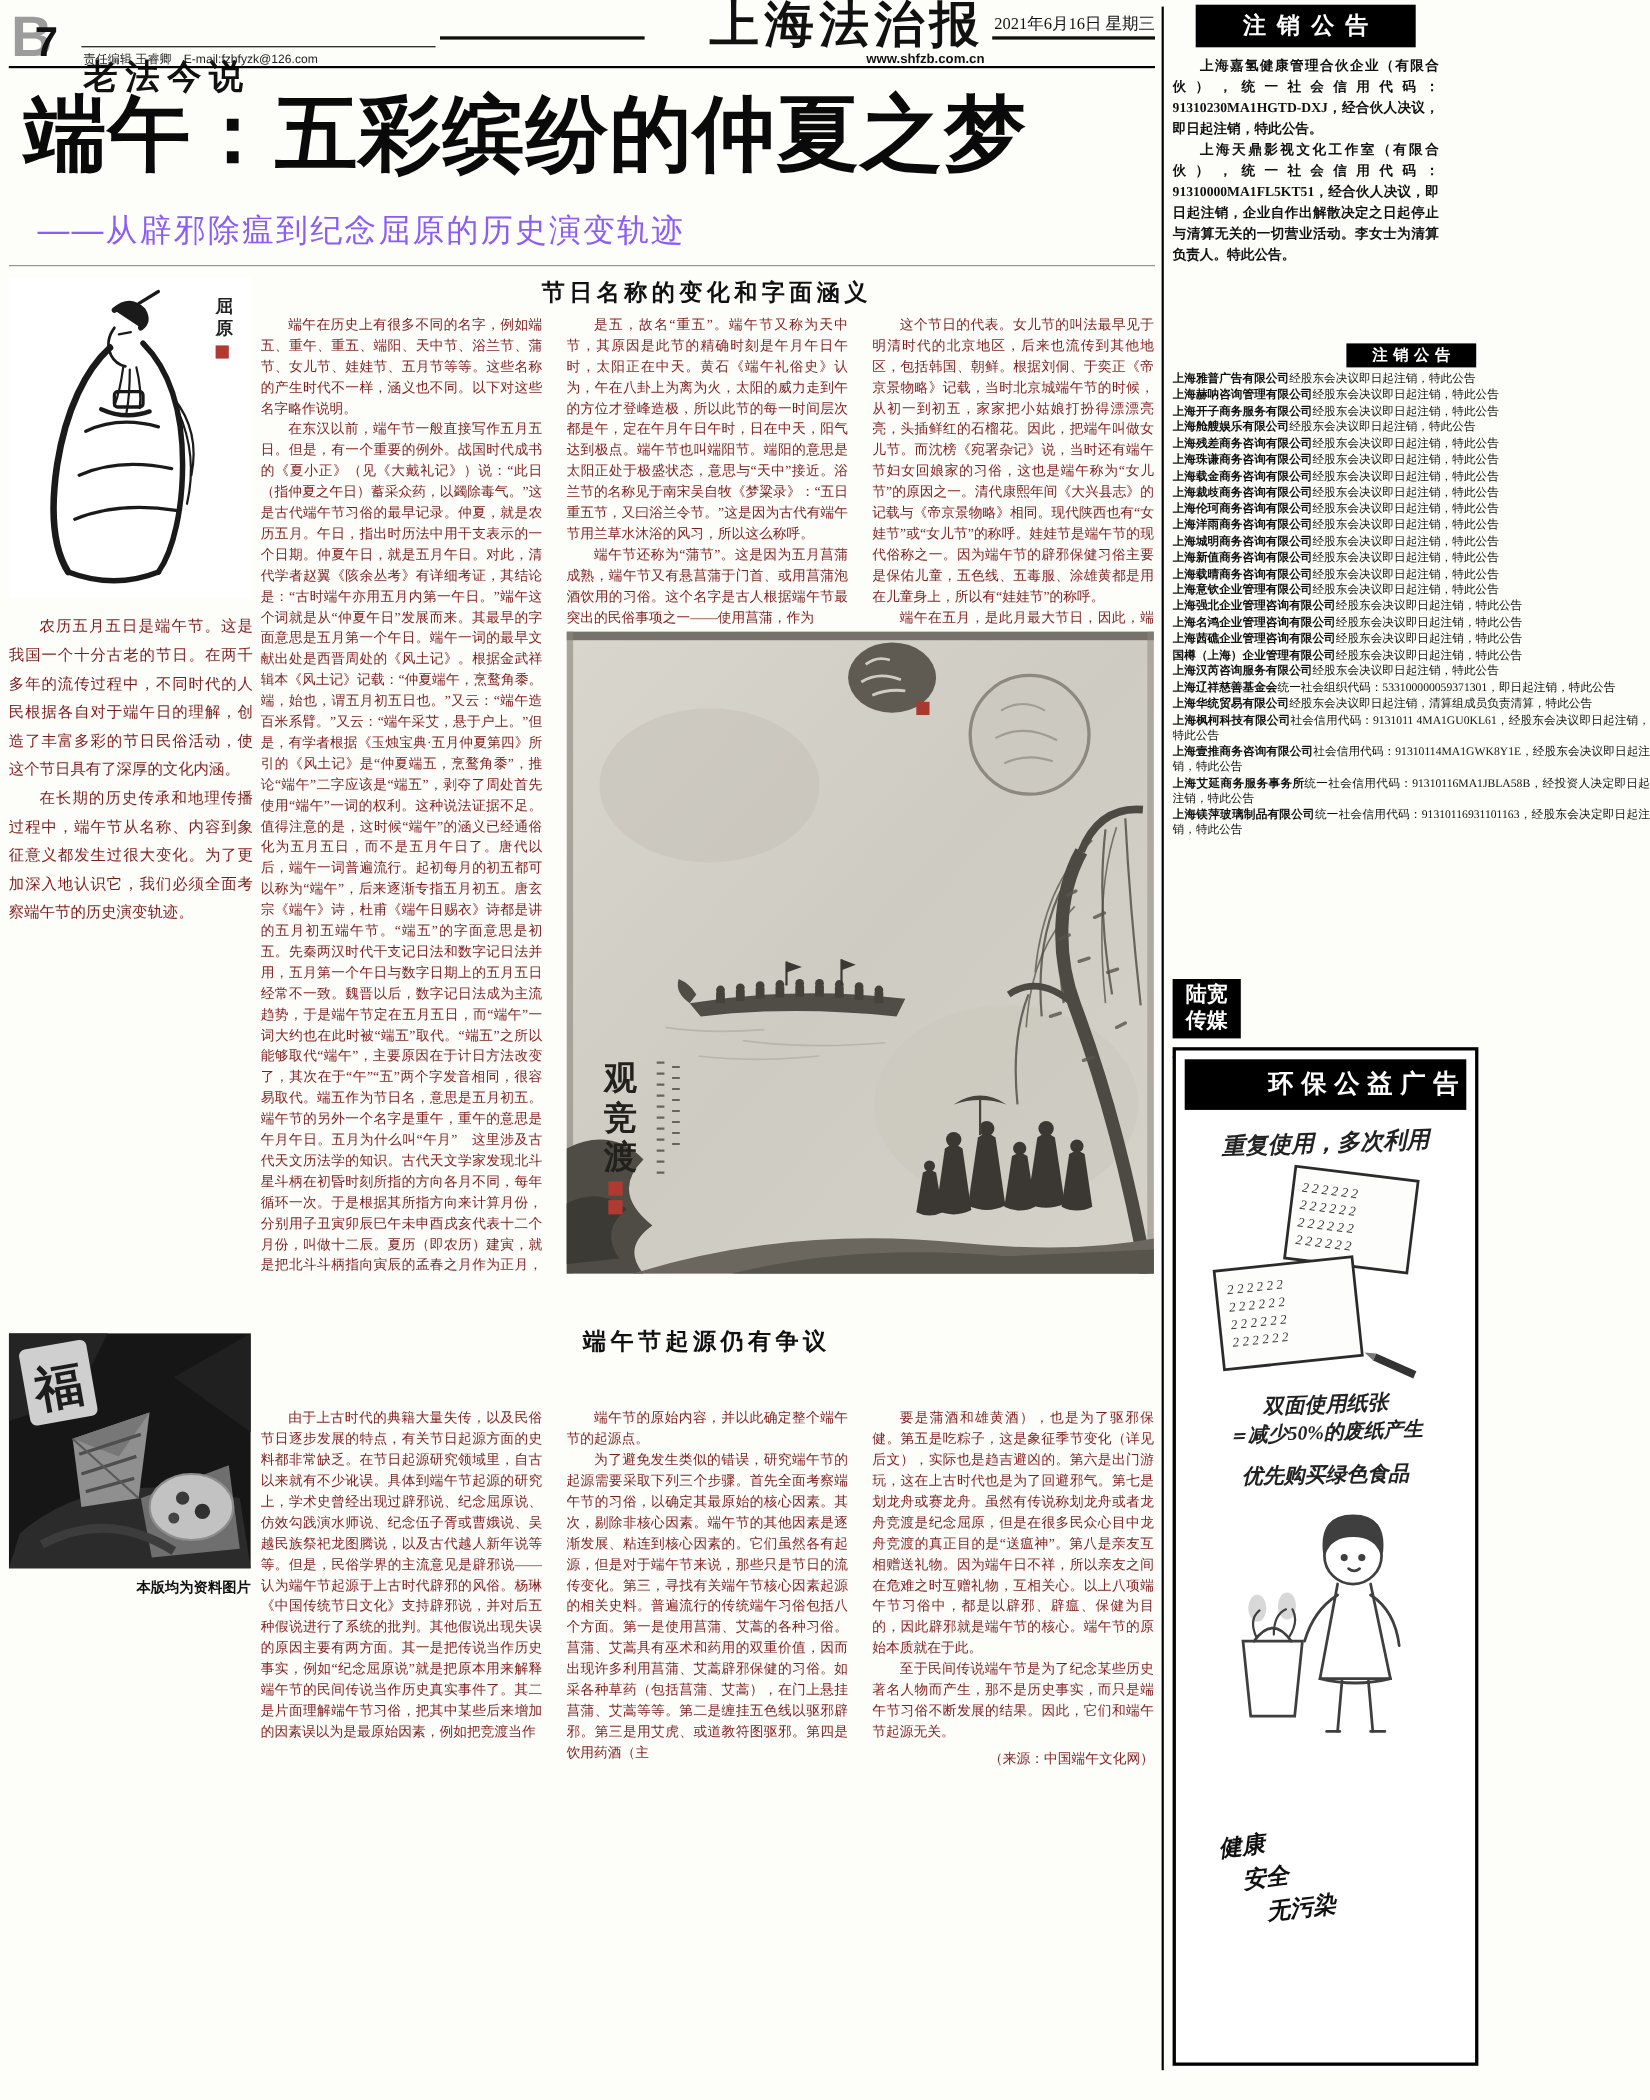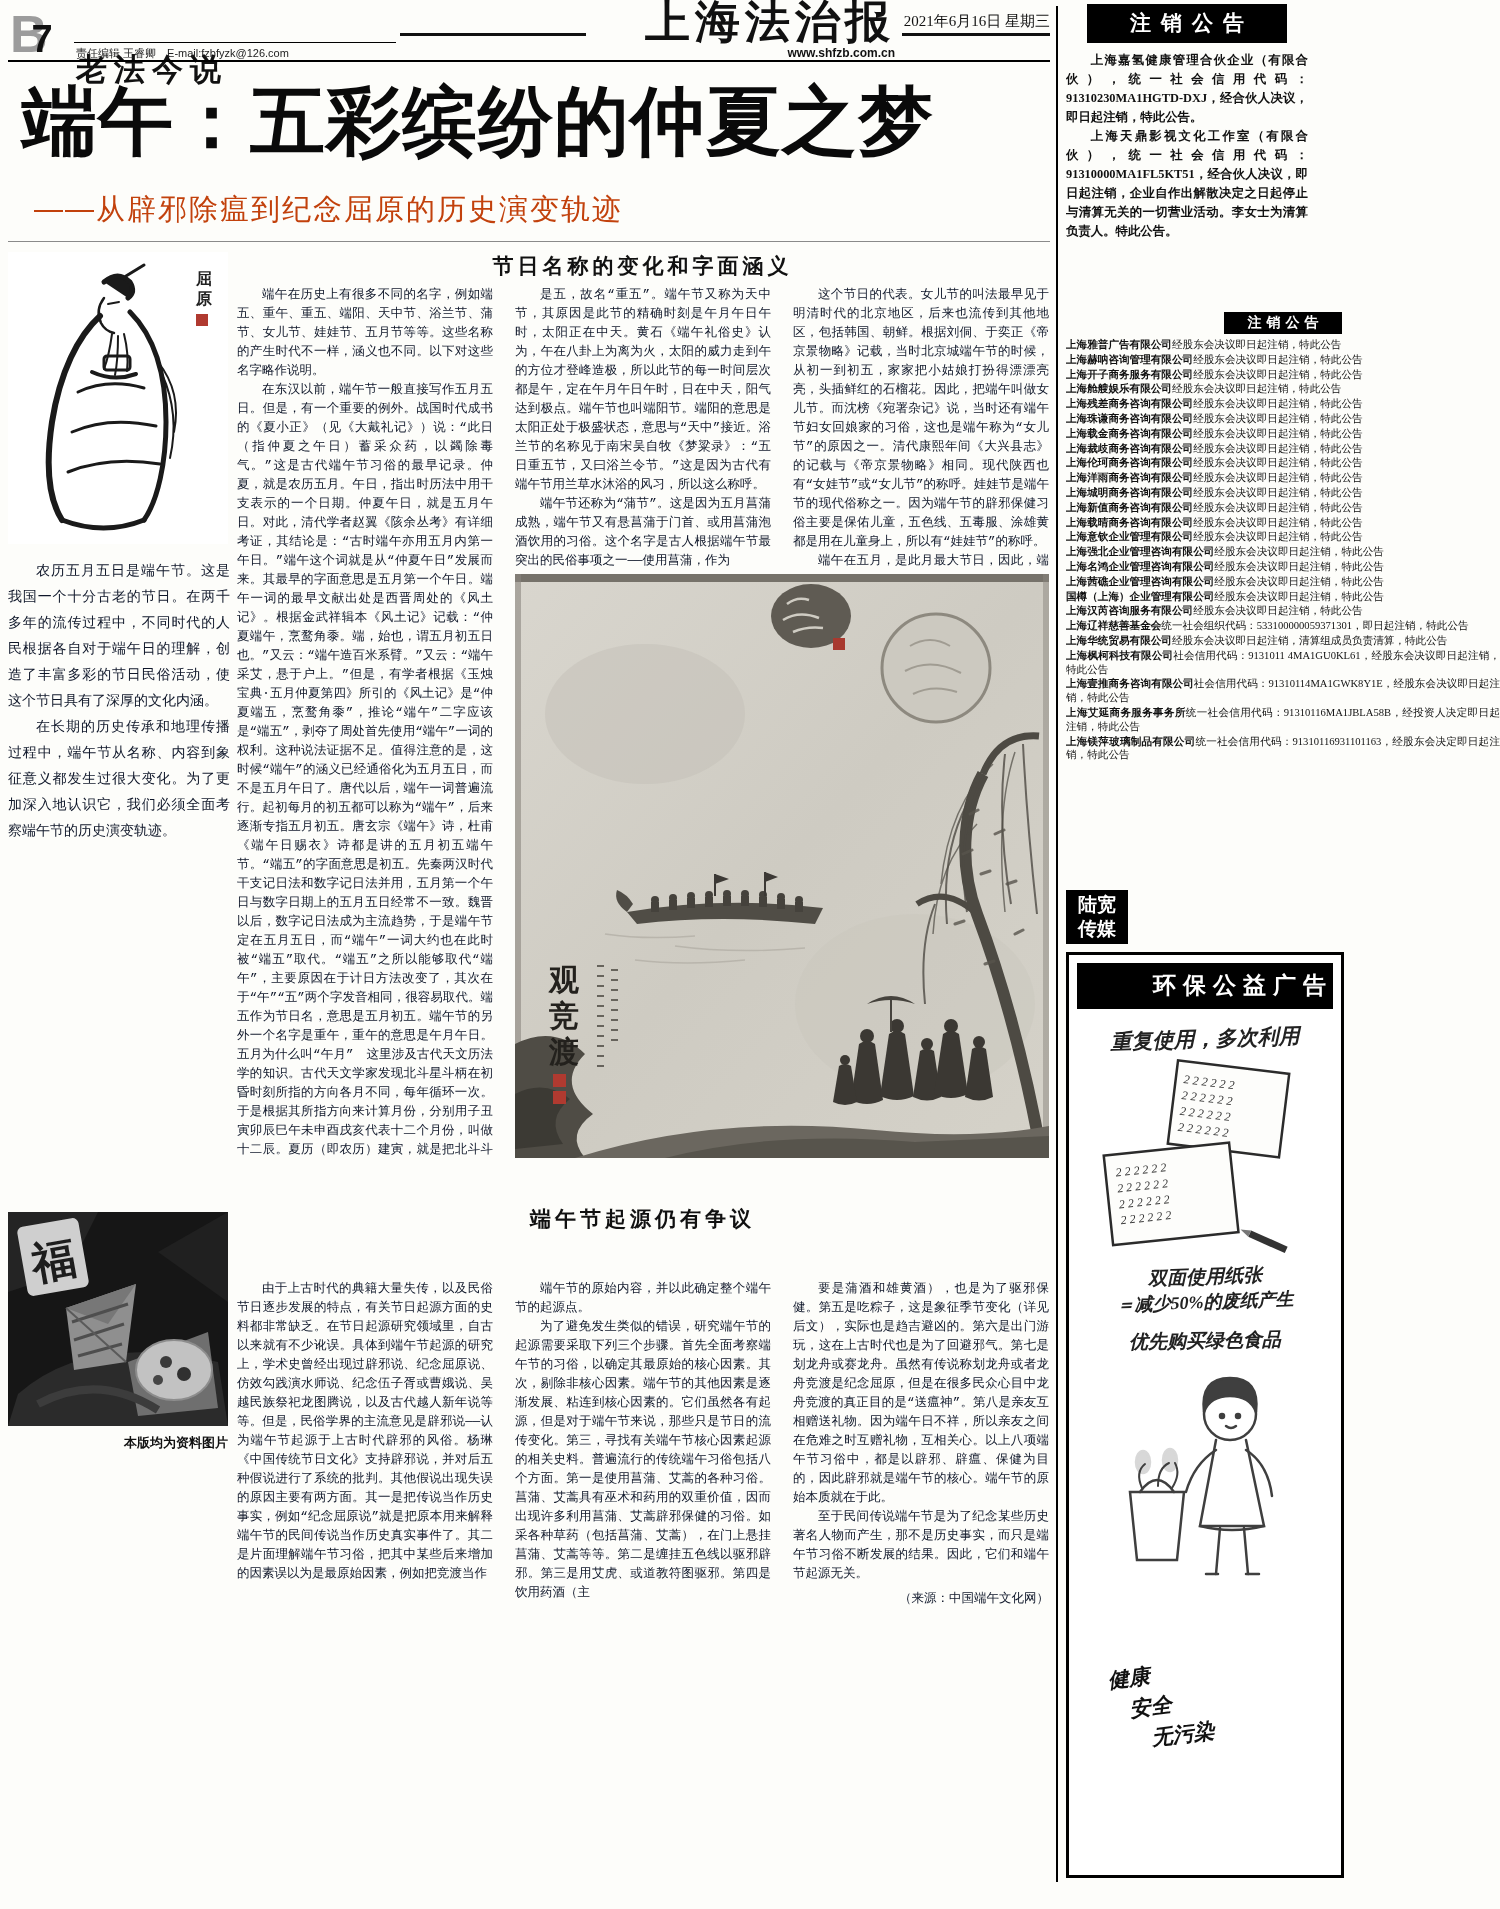--- a/index.html
+++ b/index.html
@@ -18,27 +18,27 @@
   .mast { left:595px; top:0px; width:300px; text-align:right; }
   .mast-title { font-size:45px; font-weight:bold; letter-spacing:5px; line-height:1.0; }
   .mast-url { font-size:12px; font-weight:bold; font-family:"Liberation Sans",sans-serif; margin-top:1px; }
   .flank-l { left:400px; top:33px; width:186px; height:3px; background:#111; }
   .flank-r { left:902px; top:33px; width:148px; height:3px; background:#111; }
   .date-line { left:870px; top:12px; width:180px; text-align:right; font-size:15px; }
   .hdr-rule { left:8px; top:60px; width:1042px; height:2px; background:#000; }
 
   
   .headline { left:22px; top:76px; width:1025px; font-size:75px; font-weight:900; letter-spacing:1px; line-height:1.2; font-family:"Liberation Sans","DejaVu Sans",sans-serif; color:#0a0a0a; }
-  .subhead  { left:34px; top:190px; width:1000px; font-size:29px; letter-spacing:2px; font-family:"Liberation Sans","DejaVu Sans",sans-serif; color:#c2410c; }
+  .subhead  { left:34px; top:190px; width:1000px; font-size:29px; letter-spacing:2px; font-family:"Liberation Sans","DejaVu Sans",sans-serif; color:#8b5cf6; }
   .headline-rule { left:8px; top:241px; width:1042px; height:1px; background:#8a8a8a; }
 
   
   .sec-title { width:815px; left:235px; text-align:center; font-size:21px; font-weight:bold; letter-spacing:4px; font-family:"Liberation Sans",sans-serif; }
   .col { overflow:hidden; }
-  .col p, .intro p { font-size:12.5px; line-height:19px; text-align:justify; text-indent:2em; color:#0f172a;font-family:Liberation Mono, monospace; }
+  .col p, .intro p { font-size:12.5px; line-height:19px; text-align:justify; text-indent:2em; color:#7f1d1d; }
   .intro { left:8px; top:558px; width:222px; }
   .intro p { font-size:14px; line-height:26px; }
   .src { text-align:right !important; text-indent:0 !important; margin-top:6px; }
 
   
   .quyuan { left:8px; top:252px; width:220px; height:292px; }
   .zongzi { left:8px; top:1212px; width:220px; height:214px; }
   .photo-note { left:8px; top:1434px; width:220px; text-align:right; font-size:13px; font-weight:bold; }
 
   .painting { left:515px; top:574px; width:534px; height:584px; }

